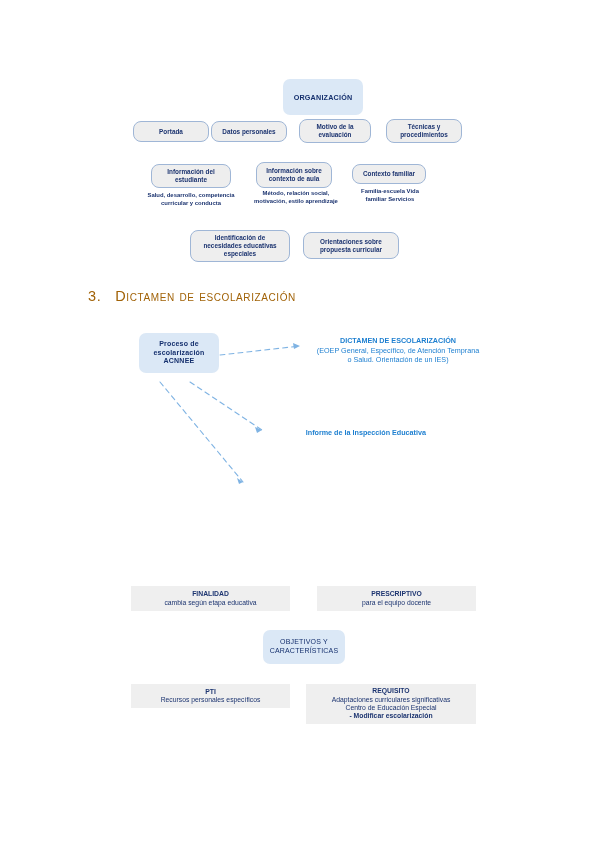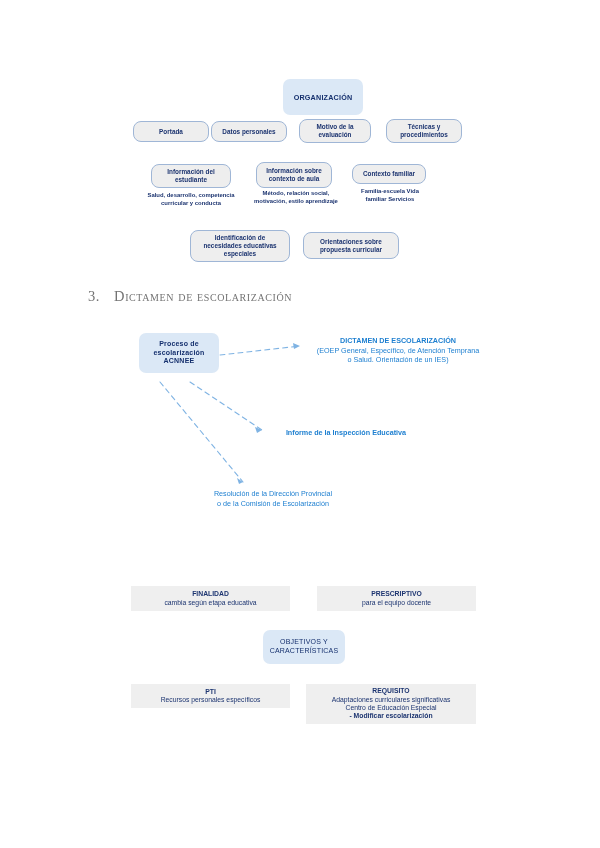--- a/index.html
+++ b/index.html
@@ -72,22 +72,22 @@
     position: absolute;
     text-align: center;
     color: #1c3470;
     font-weight: bold;
     line-height: 1.35;
   }
 
   
   .heading {
     position: absolute;
-    color: #737373;
-    font-family: Liberation Serif, serif;
+    color: #a16207;
+    font-family: Liberation Sans, sans-serif;
     font-variant: small-caps;
     letter-spacing: .6px;
     white-space: nowrap;
   }
   .heading .num { margin-right: 14px; }
 
   
   #connectors {
     position: absolute;
     left: 0; top: 0;
@@ -170,28 +170,24 @@
   <div class="node pill-blue" style="left:139px; top:333px; width:80px; height:40px; font-size:7px; padding:0 4px;">
     <span>Proceso de escolarización ACNNEE</span>
   </div>
 
   <div class="caption-blue" style="left:300px; top:336px; width:196px; font-size:7.2px;">
     <span class="b-title">DICTAMEN DE ESCOLARIZACIÓN</span>
     <span class="b-line">(EOEP General, Específico, de Atención Temprana</span>
     <span class="b-line">o Salud. Orientación de un IES)</span>
   </div>
 
-  <div class="caption-blue" style="left:266px; top:428px; width:160px; font-size:7.2px; text-align:center;">
+  <div class="caption-blue" style="left:266px; top:428px; width:160px; font-size:7.2px; text-align:right;">
     <span class="b-title">Informe de la Inspección Educativa</span>
   </div>
 
-  <div class="caption-blue" style="left:192px; top:489px; width:162px; font-size:7.2px;">
-    <span class="b-line">Resolución de la Dirección Provincial</span>
-    <span class="b-line">o de la Comisión de Escolarización</span>
-  </div>
 
   <div class="node box-flat" style="left:131px; top:586px; width:159px; height:25px; font-size:6.8px;">
     <span class="b-title">FINALIDAD</span>
     <span class="b-line">cambia según etapa educativa</span>
   </div>
 
   <div class="node box-flat" style="left:317px; top:586px; width:159px; height:25px; font-size:6.8px;">
     <span class="b-title">PRESCRIPTIVO</span>
     <span class="b-line">para el equipo docente</span>
   </div>

